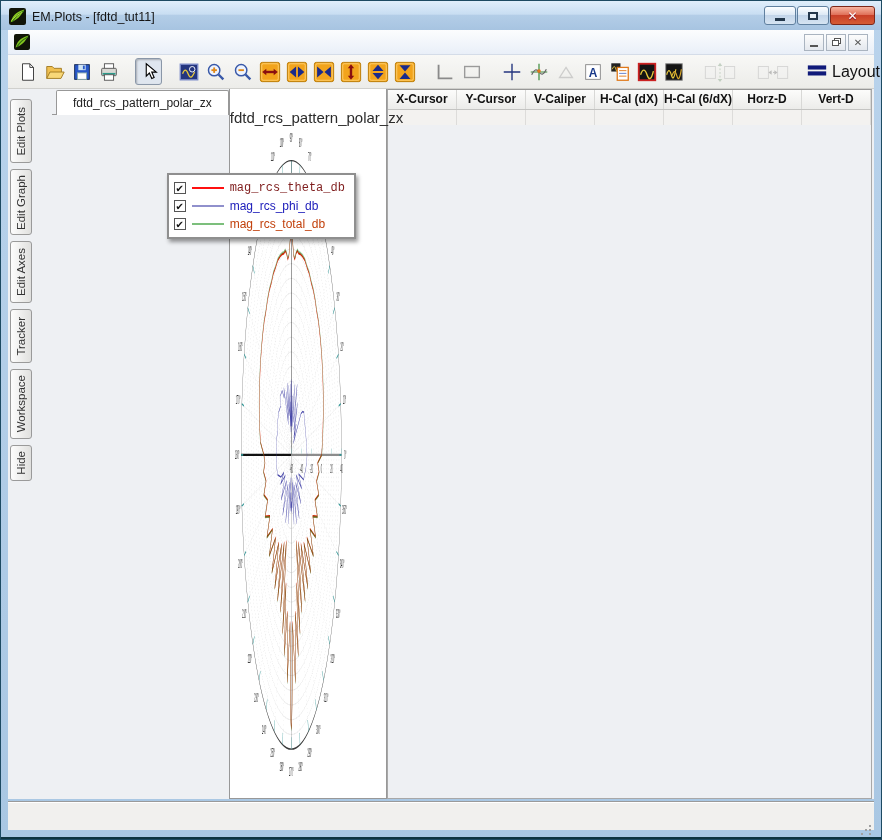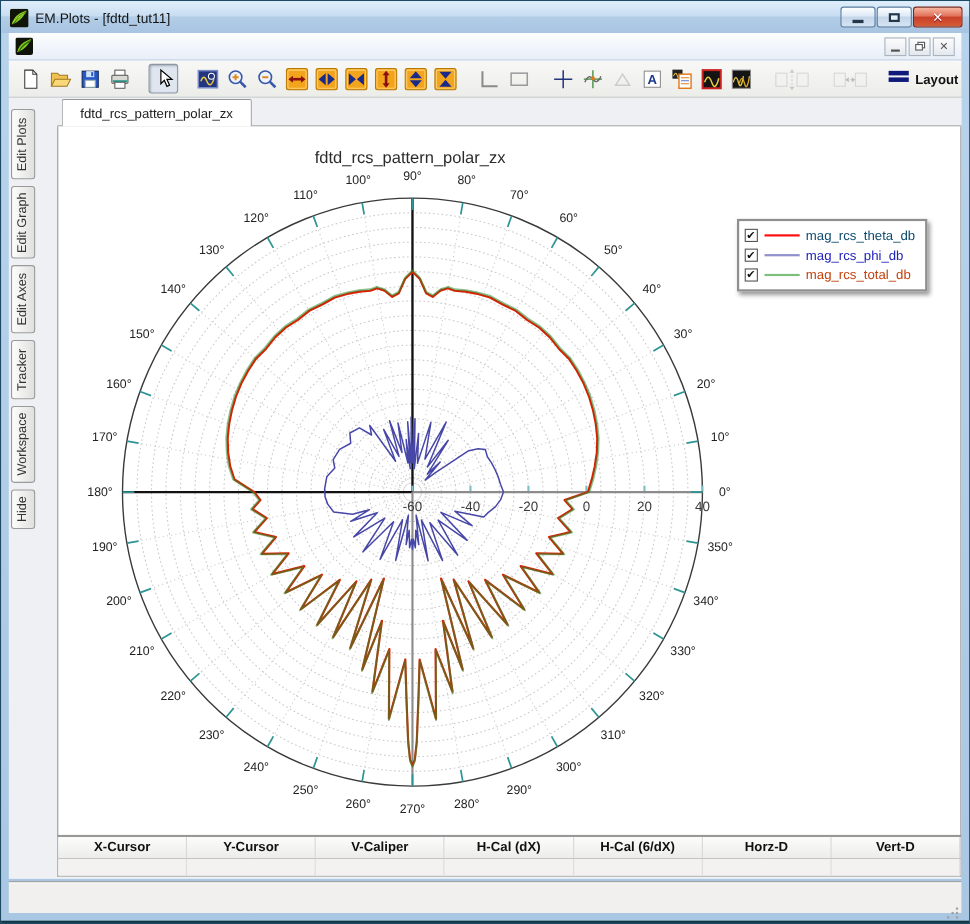--- a/index.html
+++ b/index.html
@@ -37,28 +37,28 @@
   .toolbar{height:33px;margin:0 7px;background:linear-gradient(180deg,#f8f8f6,#ecece9);
     display:flex;align-items:center;padding:0 6px;border-bottom:1px solid #d0d0cd;}
   .tbtn{width:27px;height:27px;display:flex;align-items:center;justify-content:center;
     border:1px solid transparent;border-radius:3px;box-sizing:border-box;flex:0 0 auto;}
   .tbtn.wide{width:40px;}
   .tbtn.pressed{border:1px solid #8a97a8;background:#dfe6ef;box-shadow:inset 1px 1px 2px rgba(0,0,0,.25);}
   .tbtn.disabled{opacity:.5;filter:grayscale(.6);}
   .tbtn.sep{margin-left:13px;}
   .layout-wrap{display:flex;align-items:center;gap:4px;margin-left:13px;flex:0 0 auto;
     overflow:hidden;white-space:nowrap;}
-  .layout-label{font-size:12px;color:#111;font-weight:bold;}
+  .layout-label{font-size:16px;color:#111;}
   
   .main{flex:1 1 auto;margin:0 7px;background:#eef0f3;display:flex;min-height:0;}
   .sidebar{width:24px;padding-top:10px;display:flex;flex-direction:column;gap:6px;align-items:flex-end;}
   .side-tab{width:22px;border:1px solid #9a9a9a;border-radius:3px;background:linear-gradient(90deg,#fdfdfd,#e0e0de);
     display:flex;align-items:center;justify-content:center;box-sizing:border-box;}
   .side-tab span{writing-mode:vertical-rl;transform:rotate(180deg);font-size:11.5px;color:#333;white-space:nowrap;}
-  .content{flex:1 1 auto;display:flex;flex-direction:column;min-width:0;padding-left:20px;}
+  .content{flex:1 1 auto;display:flex;flex-direction:row;min-width:0;padding-left:20px;}
   .tabbar{height:25px;display:flex;align-items:flex-end;padding-left:4px;border-bottom:1px solid #989898;background:#eef0f3;}
   .doc-tab{height:24px;background:#fff;border:1px solid #989898;border-bottom:none;
     display:flex;align-items:center;padding:0 16px;font-size:12px;color:#222;margin-bottom:-1px;border-radius:2px 2px 0 0;}
   .plot-panel{flex:1 1 auto;position:relative;background:#fff;border:1px solid #989898;border-top:none;min-height:0;}
   .plot-panel svg{position:absolute;inset:0;width:100%;height:100%;}
   .chart-title{position:absolute;top:20px;left:0;width:78%;text-align:center;font-size:15px;color:#2b2b2b;}
   
   .legend{position:absolute;right:30px;top:84px;background:#fff;border:2px solid #8f8f8f;
     box-shadow:2px 3px 4px rgba(0,0,0,.4);padding:4px 9px 4px 5px;}
   .lrow{display:flex;align-items:center;gap:6px;height:18px;}
@@ -491,21 +491,21 @@
             <text x="602" y="354" text-anchor="middle" font-size="12.5" fill="#3a3a3a" font-family="Liberation Sans, DejaVu Sans, sans-serif">40</text>
             <path d="M416.1 337.0L413.3 329.8L411.1 322.9L408.2 316.3L404.9 310.1L401.0 304.4L399.1 297.7L392.4 297.1L383.6 298.8L351.8 319.6L342.9 325.9L356.9 309.3L344.9 320.4L364.4 289.3L345.0 313.8L362.5 272.5L342.7 306.6L348.2 272.9L335.7 310.3L336.7 283.1L332.7 315.4L333.4 269.3L331.2 309.9L329.8 267.9L329.8 309.9L326.5 272.1L328.9 315.4L325.1 288.6L326.8 310.2L317.5 273.4L321.2 300.4L309.6 271.3L318.4 304.1L304.1 279.3L315.2 308.6L291.1 275.6L292.8 284.4L281.4 277.8L272.5 282.5L273.3 292.0L262.9 297.7L256.9 307.1L258.4 314.8L250.9 322.9L248.9 334.1L249.3 341.3L251.8 348.1L257.4 355.4L275.0 357.4L290.8 353.2L273.3 363.9L298.1 356.0L276.2 378.3L305.2 361.0L284.8 392.0L313.3 364.3L300.7 399.1L321.7 362.5L315.3 400.1L327.2 358.4L325.1 385.4L327.9 372.1L328.3 388.4L330.2 380.4L331.0 389.8L331.8 380.4L333.7 388.4L334.1 372.1L336.9 385.4L334.4 358.4L345.6 400.4L339.4 362.8L359.1 400.1L347.3 365.2L373.2 395.1L355.0 362.8L382.1 381.4L357.6 355.7L386.7 367.9L370.6 354.6L397.6 359.9L401.7 355.9L408.4 350.6L413.3 344.2L416.1 337.0" fill="none" stroke="#4747a8" stroke-width="1.4" stroke-opacity="1" stroke-linejoin="round"></path>
             <path d="M495.0 337.0L498.6 325.3L501.4 313.1L503.3 300.4L503.7 287.5L502.4 274.6L499.8 261.8L496.1 249.2L491.0 237.0L484.7 225.3L477.4 214.2L467.8 204.8L459.4 194.4L449.5 185.4L438.1 178.2L427.5 169.9L415.3 164.1L403.5 157.6L390.5 154.0L380.5 152.2L370.4 151.4L364.1 149.1L357.1 151.3L349.9 157.0L343.8 153.7L337.9 140.6L331.0 133.8L324.1 140.6L318.2 153.7L312.1 157.0L304.9 151.3L297.9 149.1L291.6 151.4L281.5 152.2L271.5 154.0L258.5 157.6L246.7 164.1L234.5 169.9L223.9 178.2L212.5 185.4L202.6 194.4L194.2 204.8L184.6 214.2L177.3 225.3L171.0 237.0L165.9 249.2L162.2 261.8L159.6 274.6L158.3 287.5L158.7 300.4L160.6 313.1L164.7 325.4L183.3 337.0L188.9 344.4L181.4 352.7L194.9 361.0L183.2 373.8L203.4 378.5L190.3 393.9L215.3 393.4L200.0 412.6L229.9 405.2L212.5 429.6L246.4 413.2L226.7 445.0L263.1 418.0L242.1 459.3L278.6 419.3L256.9 470.7L292.5 417.7L272.9 480.7L304.3 416.7L284.1 500.6L302.5 455.6L293.6 521.0L309.4 481.7L309.0 545.9L324.3 491.3L325.4 526.6L327.0 567.3L328.8 583.6L331.0 589.0L333.2 583.6L335.0 567.3L336.6 526.6L337.7 491.3L353.0 545.9L352.6 481.7L368.4 521.0L359.5 455.6L377.9 500.6L357.7 416.7L387.8 481.2L369.5 417.7L405.1 470.7L383.4 419.3L419.9 459.3L398.9 418.0L435.3 445.0L415.6 413.2L449.5 429.6L432.1 405.2L462.0 412.6L446.7 393.4L471.7 393.9L458.6 378.5L478.8 373.8L467.1 361.0L480.6 352.7L473.1 344.4L495.0 337.0" fill="none" stroke="#d92000" stroke-width="2" stroke-opacity="1" stroke-linejoin="round"></path>
             <path d="M496.3 337.0L500.0 325.2L502.8 312.9L504.6 300.1L505.0 287.1L503.7 274.2L501.1 261.3L497.3 248.6L492.1 236.3L485.8 224.5L478.4 213.3L468.8 203.9L460.3 193.4L450.3 184.3L438.9 177.0L428.2 168.7L415.9 162.8L404.0 156.3L390.9 152.7L380.9 150.9L370.7 150.1L364.4 147.8L357.3 150.0L350.1 155.6L343.9 152.4L337.9 139.3L331.0 132.4L324.1 139.3L318.1 152.4L311.9 155.6L304.7 150.0L297.6 147.8L291.3 150.1L281.1 150.9L271.1 152.7L258.0 156.3L246.1 162.8L233.8 168.7L223.1 177.0L211.7 184.3L201.7 193.4L193.2 203.9L183.6 213.3L176.2 224.5L169.9 236.3L164.7 248.6L160.9 261.3L158.3 274.2L157.0 287.1L157.4 300.1L159.2 312.9L163.4 325.3L181.9 337.0L187.6 344.5L180.1 352.9L193.6 361.2L181.9 374.2L202.1 378.9L189.0 394.4L214.1 394.0L198.9 413.3L228.8 406.0L211.4 430.4L245.4 414.1L225.8 446.0L262.2 419.0L241.3 460.4L277.9 420.4L256.2 471.9L291.9 418.9L272.4 482.0L303.9 418.0L283.7 501.9L302.2 456.9L293.3 522.4L309.2 483.1L308.9 547.2L324.2 492.7L325.3 528.0L327.0 568.7L328.8 585.0L331.0 590.4L333.2 585.0L335.0 568.7L336.7 528.0L337.8 492.7L353.1 547.2L352.8 483.1L368.7 522.4L359.8 456.9L378.3 501.9L358.1 418.0L388.3 482.5L370.1 418.9L405.8 471.9L384.1 420.4L420.7 460.4L399.8 419.0L436.2 446.0L416.6 414.1L450.6 430.4L433.2 406.0L463.1 413.3L447.9 394.0L473.0 394.4L459.9 378.9L480.1 374.2L468.4 361.2L481.9 352.9L474.4 344.5L496.3 337.0" fill="none" stroke="#2e8b2e" stroke-width="1.8" stroke-opacity="0.55" stroke-linejoin="round"></path>
           </svg>
         <div class="chart-title">fdtd_rcs_pattern_polar_zx</div>
         <div class="legend" id="legend">
             <div class="lrow">
               <div class="lcheck">✔</div>
               <div class="lswatch" style="border-top-width: 2.5px; border-top-color: rgb(255, 16, 16);"></div>
-              <span class="llabel" style="color: #0c4a6e;">mag_rcs_theta_db</span>
+              <span class="llabel" style="color: #7f1d1d; font-family: Liberation Mono, monospace;">mag_rcs_theta_db</span>
             </div>
             <div class="lrow">
               <div class="lcheck">✔</div>
               <div class="lswatch" style="border-top-width: 2px; border-top-color: rgb(144, 144, 204);"></div>
               <span class="llabel" style="color: rgb(32, 32, 187);">mag_rcs_phi_db</span>
             </div>
             <div class="lrow">
               <div class="lcheck">✔</div>
               <div class="lswatch" style="border-top-width: 2px; border-top-color: rgb(124, 191, 124);"></div>
               <span class="llabel" style="color: #c2410c;">mag_rcs_total_db</span>

